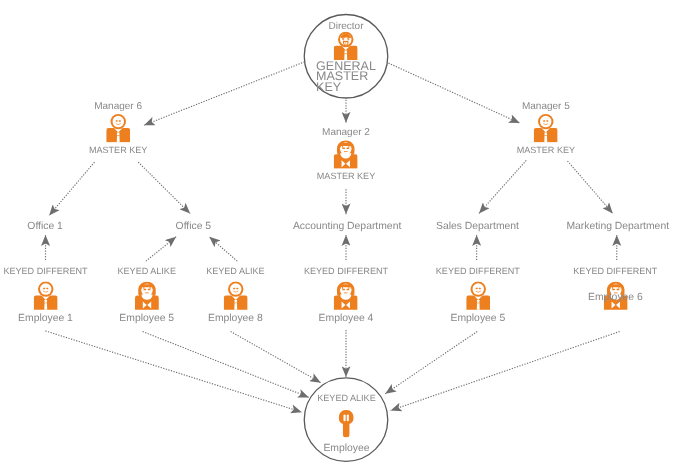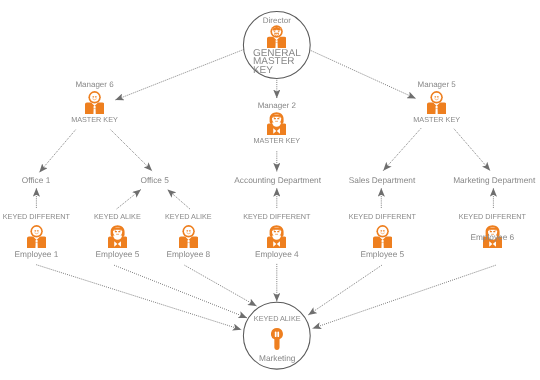--- a/index.html
+++ b/index.html
@@ -232,16 +232,16 @@
 </div>
 <div class="grp">
 <div class="lbl keytxt" style="left:277.2px;top:315.4px">KEYED ALIKE</div>
 <span class="ico" style="left:270.8px;top:327.8px;width:11.9px;height:21.9px">
         <svg width="11.9" height="21.9" viewBox="0 0 119 219">
 <path fill="#EE7F1F" d="M59.5 0a59.5 59.5 0 0 1 26 113V196a23 23 0 0 1-23 23h-6a23 23 0 0 1-23-23v-83A59.5 59.5 0 0 1 59.5 0z"></path>
 <rect x="38" y="36" width="17" height="54" rx="8.5" fill="#FFFFFF"></rect>
 <rect x="64" y="36" width="17" height="54" rx="8.5" fill="#FFFFFF"></rect>
 </svg>
       </span>
-<div class="lbl area" style="left:277.2px;top:353.6px">Marketing</div>
+<div class="lbl area" style="left:277.2px;top:353.6px">Employee</div>
 </div>
 
 </div>
 
 </body></html>

